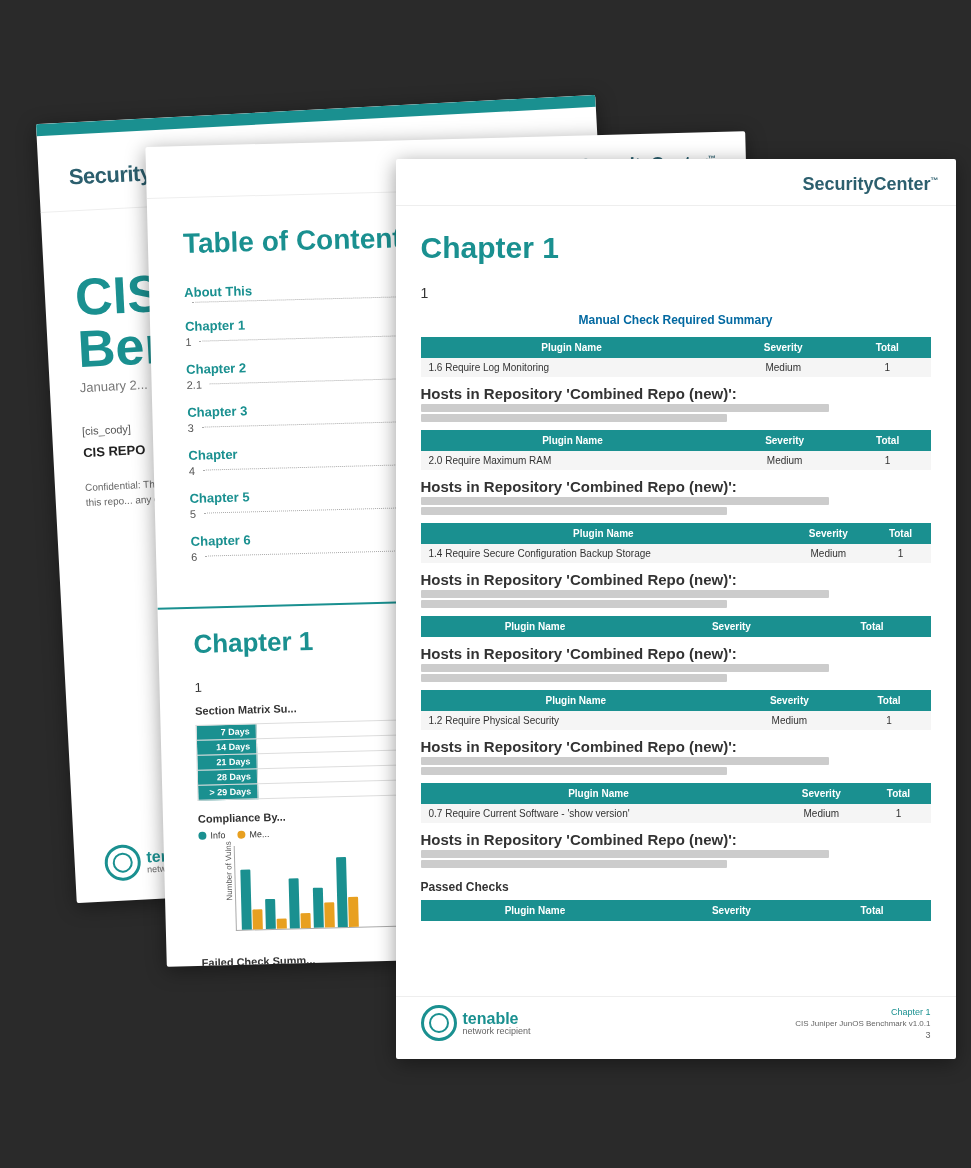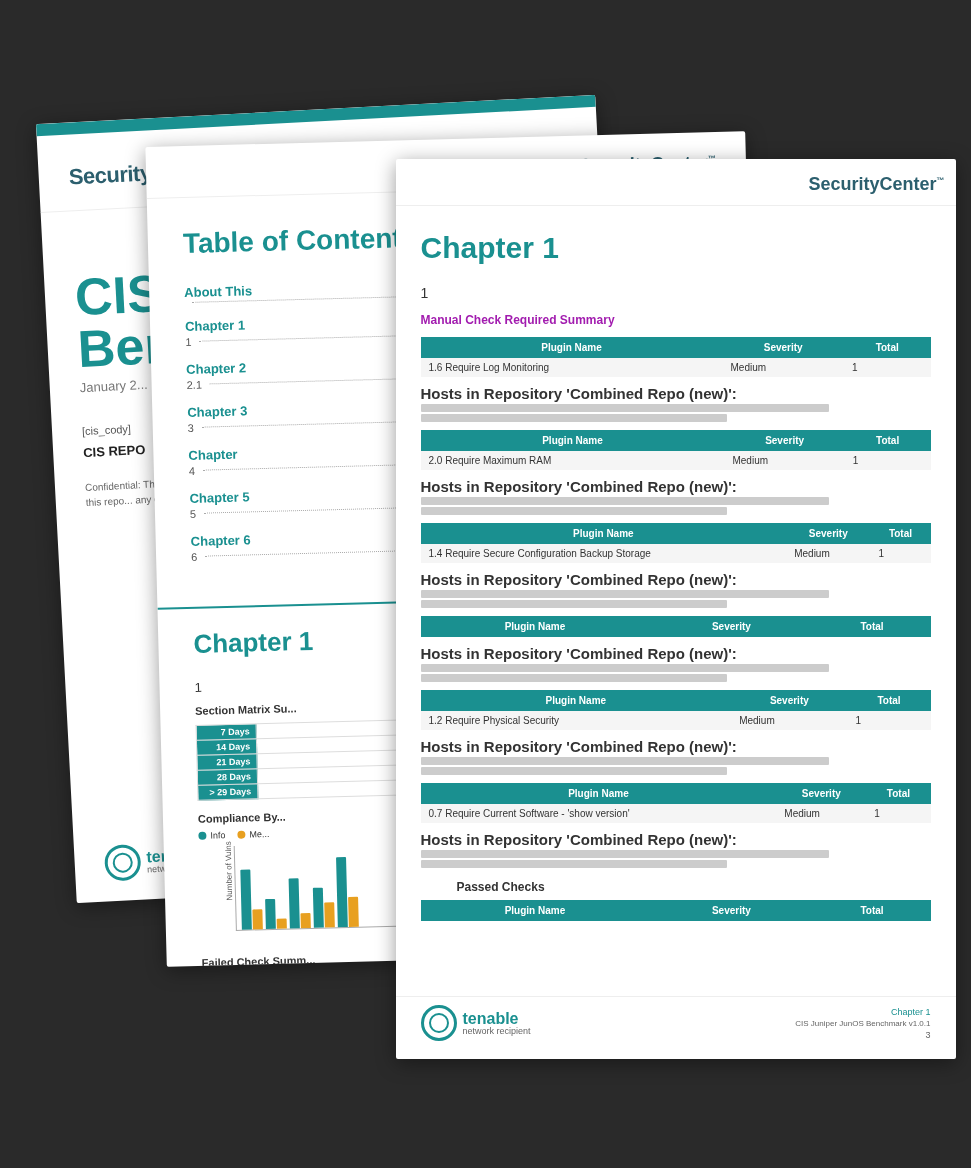--- a/index.html
+++ b/index.html
@@ -202,21 +202,21 @@
       bottom: 15px;
       left: 0;
       right: 0;
       padding: 10px 30px;
       display: flex;
       justify-content: flex-end;
     }
 
     
     .detail-header {
-      padding: 15px 11px 10px;
+      padding: 15px 17px 10px;
       display: flex;
       justify-content: flex-end;
       border-bottom: 1px solid #eee;
     }
     .detail-body {
       padding: 25px 25px 20px;
       overflow: hidden;
     }
     .detail-chapter-title {
       font-size: 30px;
@@ -225,22 +225,23 @@
       margin-bottom: 20px;
     }
     .detail-section-num {
       font-size: 14px;
       color: #333;
       margin-bottom: 12px;
     }
     .detail-section-title {
       font-size: 12px;
       font-weight: 600;
-      color: #a21caf;
+      color: #0369a1;
       margin-bottom: 10px;
+      text-align: center;
     }
     .detail-table {
       width: 100%;
       border-collapse: collapse;
       margin-bottom: 8px;
       font-size: 10px;
     }
     .detail-table th {
       background: #1a9090;
       color: #fff;
@@ -249,31 +250,30 @@
       font-size: 10px;
     }
     .detail-table td {
       padding: 4px 8px;
       font-size: 10px;
       color: #333;
     }
     .detail-table tr:nth-child(even) td {
       background: #f5f5f5;
     }
-    .detail-table td.center { }
+    .detail-table td.center { text-align: center; }
 
     .passed-section {
       margin-top: 12px;
     }
     .passed-title {
       font-size: 12px;
       font-weight: 600;
       color: #333;
       margin-bottom: 6px;
-      margin-left: 36px;
     }
 
     .detail-footer {
       position: absolute;
       bottom: 10px;
       left: 0;
       right: 0;
       padding: 8px 25px;
       display: flex;
       align-items: center;

